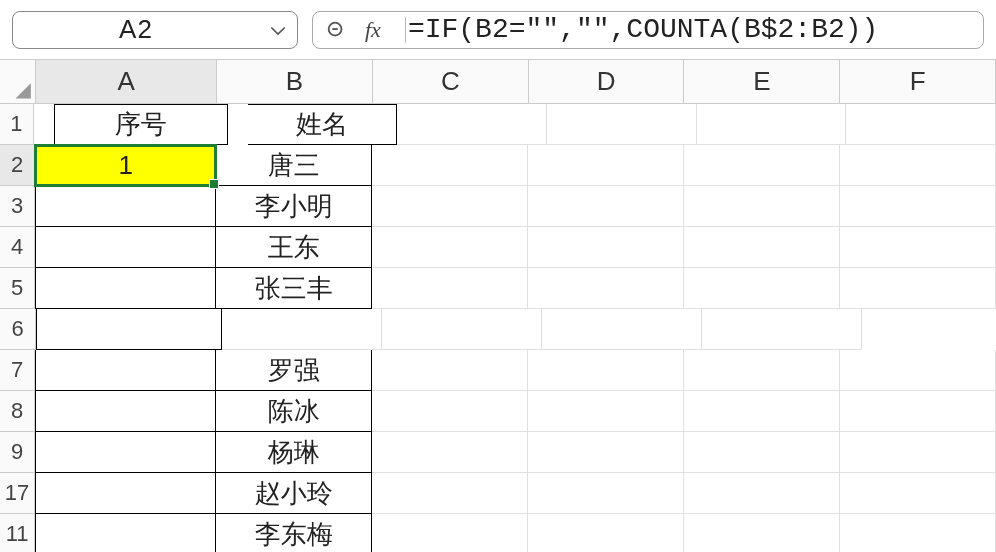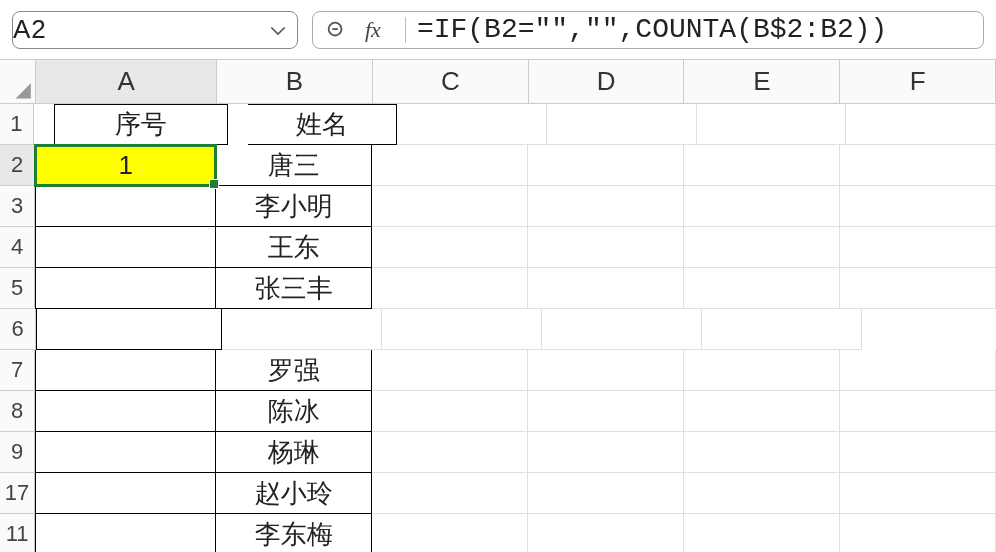--- a/index.html
+++ b/index.html
@@ -30,21 +30,21 @@
       position: relative;
       width: 286px;
       height: 38px;
       border: 1px solid #888;
       border-radius: 8px;
       display: flex;
       align-items: center;
     }
     .name-box {
       flex: 1;
-      text-align: left;
+      text-align: center;
       font-size: 26px;
       font-family: Arial, sans-serif;
       letter-spacing: 1px;
       color: #222;
     }
     .name-box-dropdown {
       width: 38px;
       display: flex;
       align-items: center;
       justify-content: center;
@@ -55,21 +55,21 @@
       height: 20px;
     }
     .formula-section {
       flex: 1;
       height: 38px;
       border: 1px solid #aaa;
       border-radius: 8px;
       display: flex;
       align-items: center;
       padding: 0 12px;
-      gap: 11px;
+      gap: 2px;
     }
     .fx-icon-wrap {
       display: flex;
       align-items: center;
       gap: 18px;
     }
     .zoom-icon {
       width: 22px;
       height: 22px;
       color: #555;

